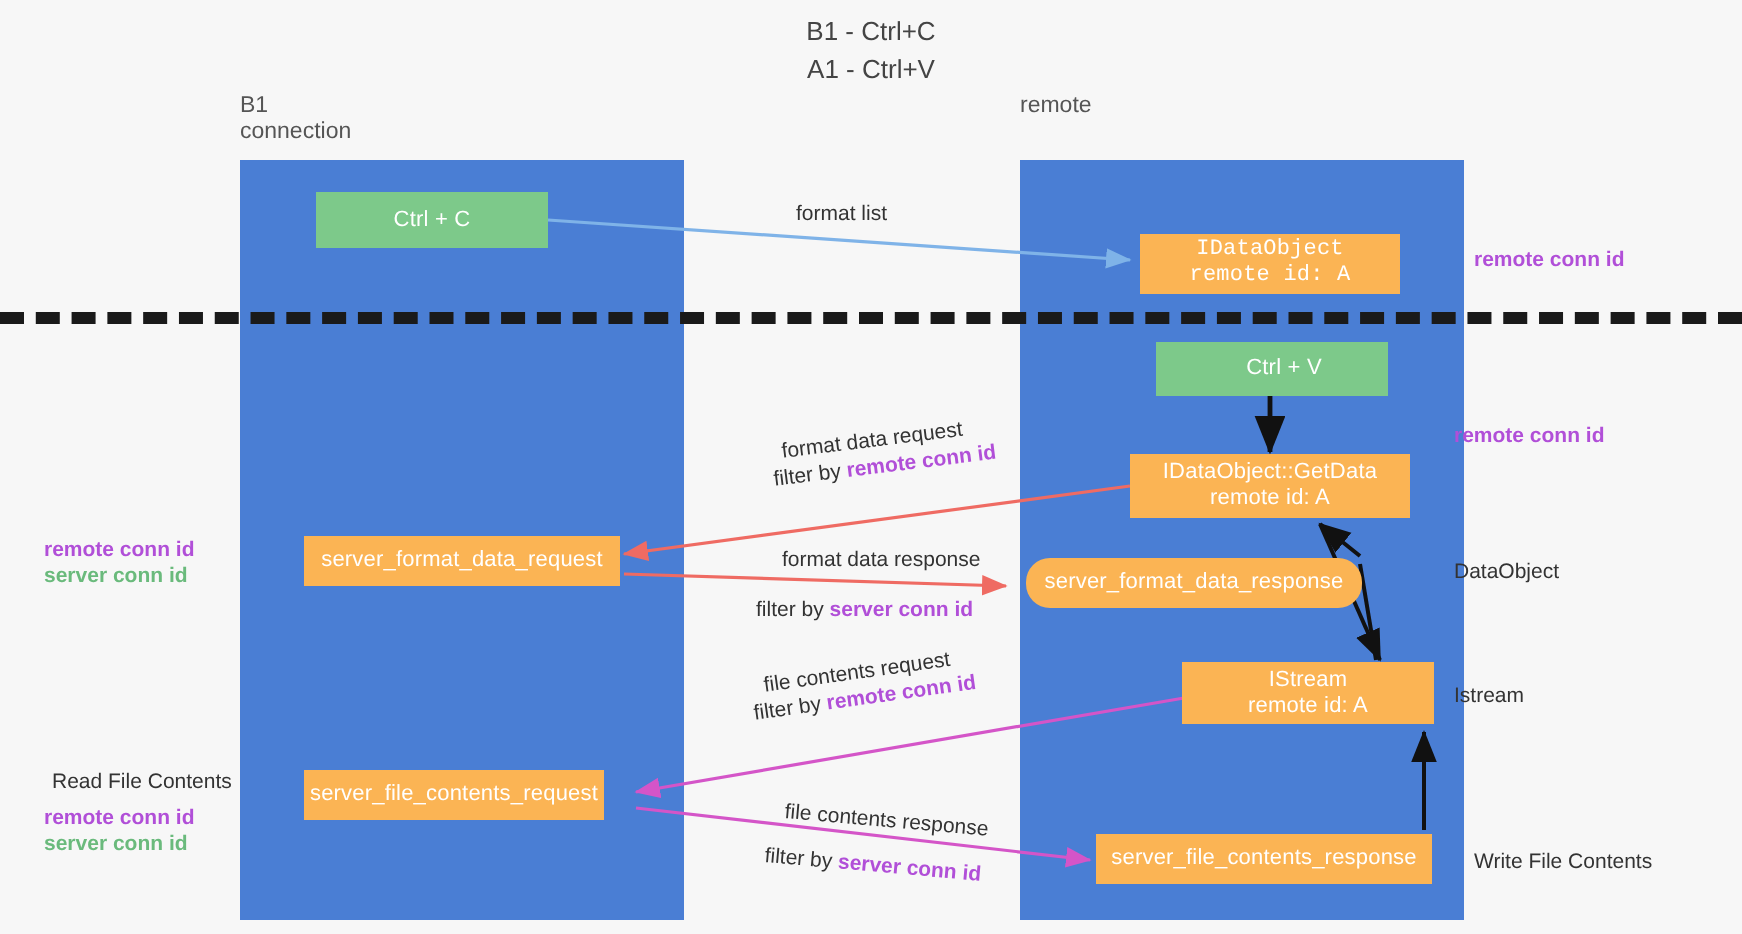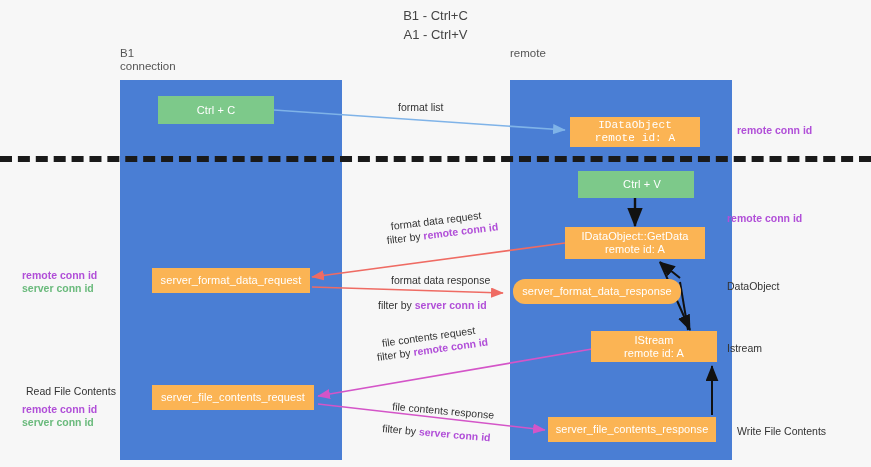--- a/index.html
+++ b/index.html
@@ -171,21 +171,21 @@
 
   <div class="abs node orange" style="left:513px; top:279px; width:168px; height:25px;border-radius:12px;">
     <div>server_format_data_response</div>
   </div>
 
   <div class="abs node orange" style="left:591px; top:331px; width:126px; height:31px;">
     <div>IStream</div>
     <div class="l2">remote id: A</div>
   </div>
 
-  <div class="abs node orange" style="left:152px; top:385px; width:162px; height:25px;">
+  <div class="abs node orange" style="left:152px; top:385px; width:150px; height:25px;">
     <div>server_file_contents_request</div>
   </div>
 
   <div class="abs node orange" style="left:548px; top:417px; width:168px; height:25px;">
     <div>server_file_contents_response</div>
   </div>
 
   <div class="abs elabel" style="left:398px; top:100px;">format list</div>
 
   <div class="abs elabel" style="left:390px; top:219px; transform:rotate(-7deg); transform-origin:left top;">

